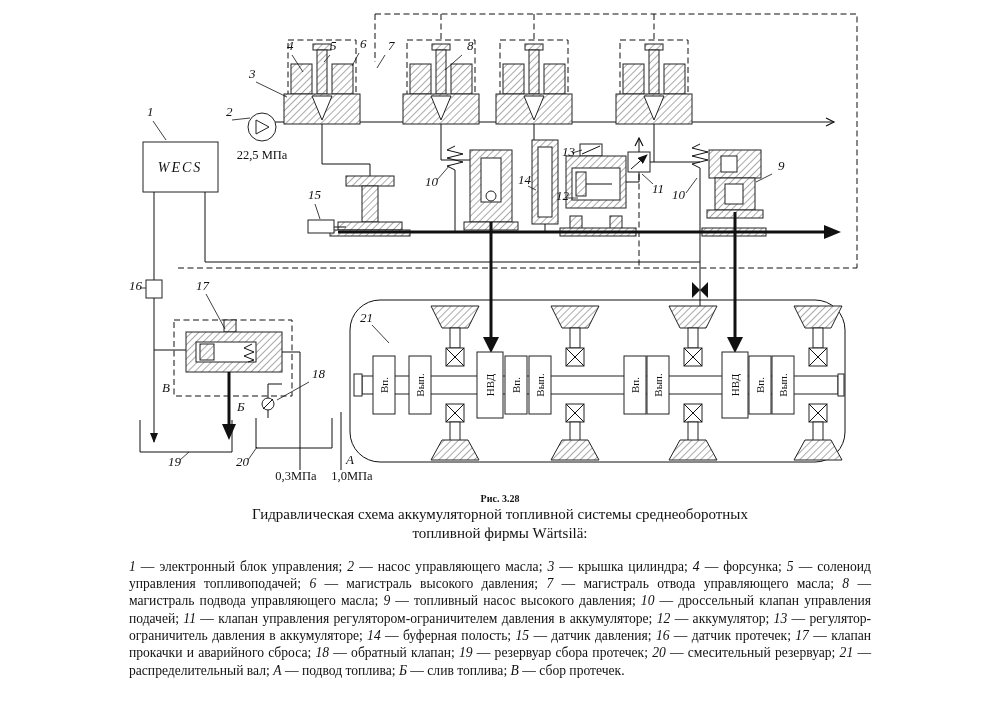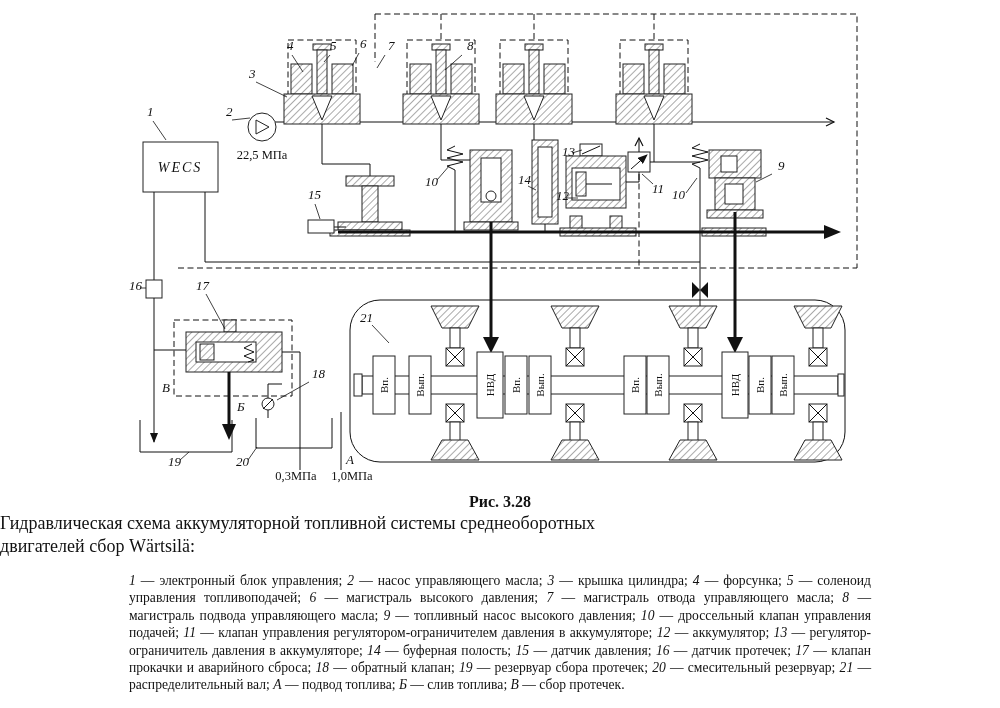--- a/index.html
+++ b/index.html
@@ -12,22 +12,22 @@
   .thick{stroke:#111;stroke-width:3;fill:none;}
   .dsh{stroke:#111;stroke-width:1;fill:none;stroke-dasharray:6 3.5;}
   .hb{fill:url(#h45);stroke:#222;stroke-width:1;}
   .wb{fill:#fff;stroke:#222;stroke-width:1;}
   .num{font:italic 13px "Liberation Serif",serif;fill:#111;}
   .lbl{font:12.5px "Liberation Serif",serif;fill:#111;}
   .wecs{font:italic 14px "Liberation Serif",serif;letter-spacing:2px;fill:#111;}
   .cam{font:11px "Liberation Serif",serif;fill:#111;}
   
   .caption{padding-top:3px;}
-  .fig-number{text-align:center;font-weight:bold;font-size:16px;margin:0 0 1px;}
-  .fig-title{font-size:18px;line-height:1.25;margin:0 0 5px;}
+  .fig-number{text-align:center;font-weight:bold;font-size:10px;margin:0 0 1px;}
+  .fig-title{text-align:center;font-size:15px;line-height:1.25;margin:0 0 5px;}
   .legend{width:742px;margin:15px auto 0;text-align:justify;font-size:13.6px;line-height:1.28;}
   .legend i{font-style:italic;}
 </style>
 </head>
 <body>
 
 <div class="page">
 
 <svg class="diagram" width="1000" height="490" viewBox="0 0 1000 490">
   <defs>
@@ -326,18 +326,18 @@
     <text class="num" x="346" y="464">А</text>
     <text class="lbl" x="296" y="480" text-anchor="middle">0,3МПа</text>
     <text class="lbl" x="352" y="480" text-anchor="middle">1,0МПа</text>
   </g>
 </svg>
 
 <div class="caption">
   <div class="fig-number">Рис. 3.28</div>
   <div class="fig-title">
     <span>Гидравлическая схема аккумуляторной топливной системы среднеоборотных</span><br>
-    <span>двигателей сбор Wärtsilä:</span>
+    <span>топливной фирмы Wärtsilä:</span>
   </div>
   <p class="legend"><i>1</i> — электронный блок управления; <i>2</i> — насос управляющего масла; <i>3</i> — крышка цилиндра; <i>4</i> — форсунка; <i>5</i> — соленоид управления топливоподачей; <i>6</i> — магистраль высокого давления; <i>7</i> — магистраль отвода управляющего масла; <i>8</i> — магистраль подвода управляющего масла; <i>9</i> — топливный насос высокого давления; <i>10</i> — дроссельный клапан управления подачей; <i>11</i> — клапан управления регулятором-ограничителем давления в аккумуляторе; <i>12</i> — аккумулятор; <i>13</i> — регулятор-ограничитель давления в аккумуляторе; <i>14</i> — буферная полость; <i>15</i> — датчик давления; <i>16</i> — датчик протечек; <i>17</i> — клапан прокачки и аварийного сброса; <i>18</i> — обратный клапан; <i>19</i> — резервуар сбора протечек; <i>20</i> — смесительный резервуар; <i>21</i> — распределительный вал; <i>А</i> — подвод топлива; <i>Б</i> — слив топлива; <i>В</i> — сбор протечек.</p>
 </div>
 
 </div>
 
 </body></html>

